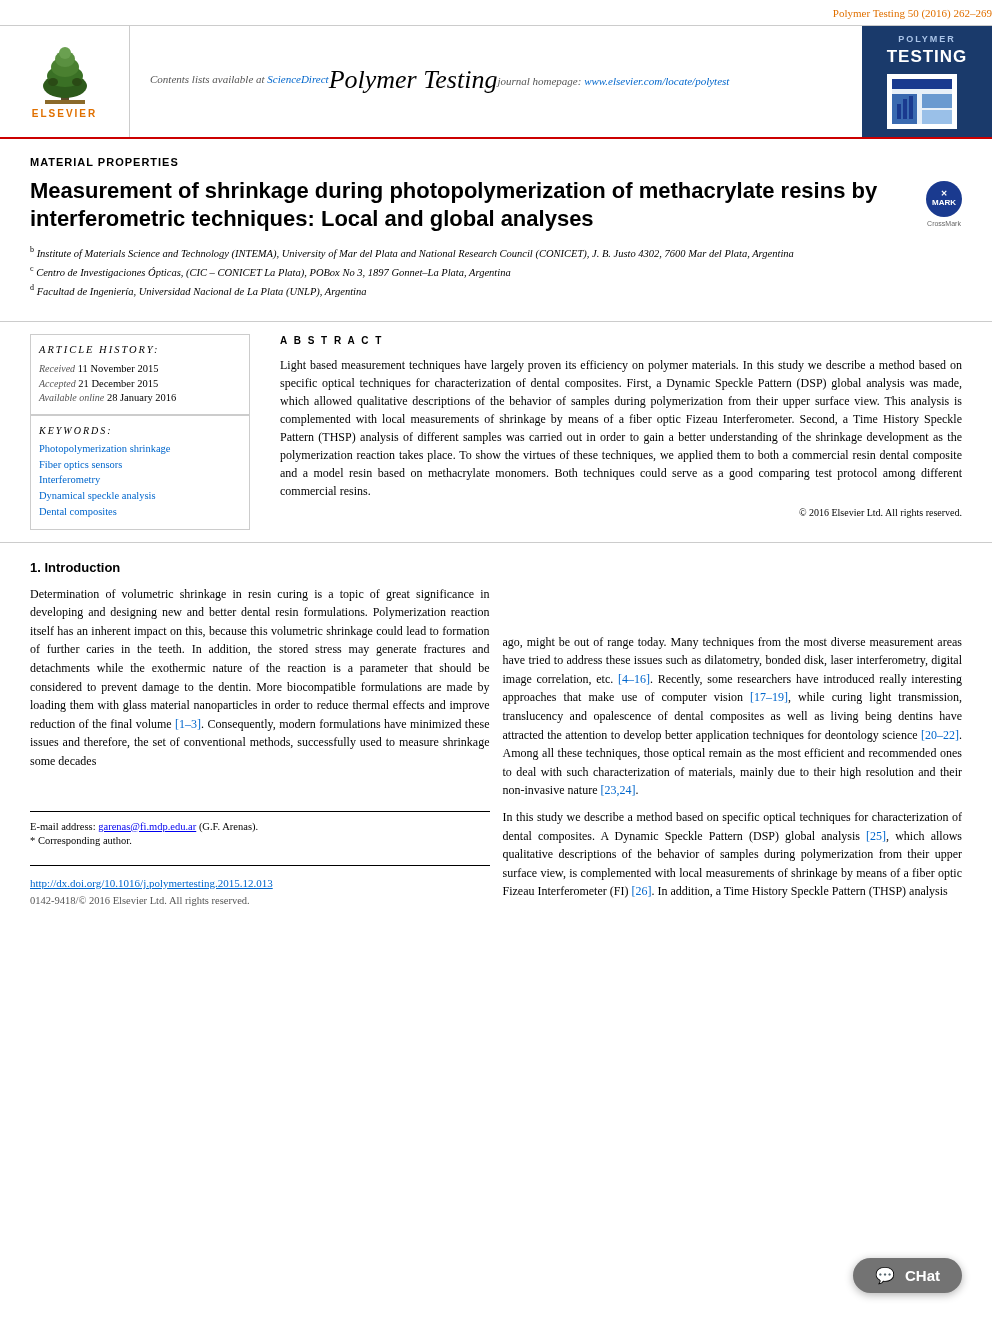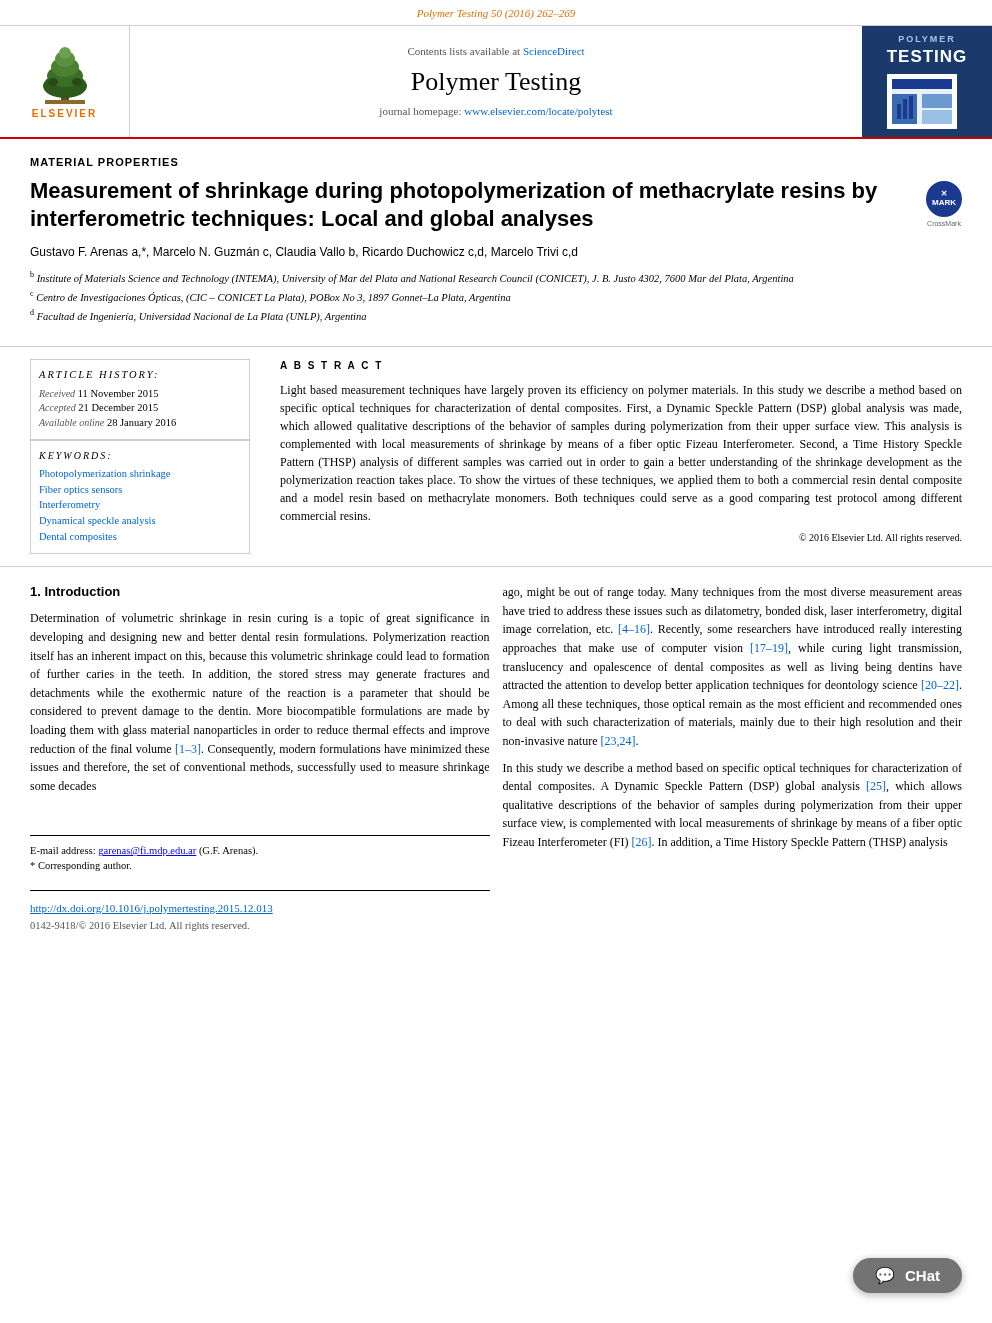--- a/index.html
+++ b/index.html
@@ -6,26 +6,25 @@
     body {
       font-family: 'Times New Roman', Times, serif;
       background: #fff;
       color: #000;
       width: 992px;
       min-height: 1323px;
       font-size: 13px;
       line-height: 1.4;
     }
     .top-bar {
-      text-align: center;
+      text-align: right;
       padding: 6px 0 4px;
       font-size: 11px;
       color: #e07000;
       border-bottom: 1px solid #ccc;
-      font-style: italic;
     }
     .header-section {
       display: flex;
       align-items: stretch;
       border-bottom: 2px solid #c00;
       min-height: 110px;
     }
     .header-logo {
       width: 130px;
       min-width: 130px;
@@ -45,24 +44,25 @@
       font-size: 10px;
       letter-spacing: 2px;
       color: #e07000;
       font-weight: bold;
       margin-top: 0;
       font-family: Arial, sans-serif;
     }
     .header-center {
       flex: 1;
       display: flex;
-      flex-direction: column;
+      flex-direction: row;
       align-items: center;
-      justify-content: center;
+      justify-content: flex-start;
       padding: 8px 20px;
+      font-style: italic;
     }
     .science-direct-link {
       font-size: 11px;
       color: #555;
       margin-bottom: 4px;
     }
     .science-direct-link a { color: #0066cc; text-decoration: none; }
     .journal-title {
       font-size: 26px;
       font-weight: normal;
@@ -237,20 +237,21 @@
     .copyright-line {
       font-size: 10px;
       color: #000;
       text-align: right;
       margin-top: 6px;
     }
     .body-section {
       display: flex;
       gap: 13px;
       padding: 16px 30px 16px 30px;
+      align-items: flex-end;
     }
     .body-left {
       flex: 1;
     }
     .body-right {
       flex: 1;
     }
     .section-heading {
       font-size: 13px;
       font-weight: bold;
@@ -370,23 +371,20 @@
     <div class="crossmark">
       <div style="display:flex;flex-direction:column;align-items:center;">
         <div class="crossmark-circle">
           <div class="crossmark-inner">✕<br>MARK</div>
         </div>
         <div class="crossmark-label">CrossMark</div>
       </div>
     </div>
     <div class="article-title">Measurement of shrinkage during photopolymerization of methacrylate resins by interferometric techniques: Local and global analyses</div>
   </div>
-  <div class="authors">
-    <span>Gustavo F. Arenas a,*, Marcelo N. Guzmán c, Claudia Vallo b, Ricardo Duchowicz c,d, Marcelo Trivi c,d</span>
-  </div>
   <div class="affiliations">
     <p><sup>b</sup> <span>Institute of Materials Science and Technology (INTEMA), University of Mar del Plata and National Research Council (CONICET), J. B. Justo 4302, 7600 Mar del Plata, Argentina</span></p>
     <p><sup>c</sup> <span>Centro de Investigaciones Ópticas, (CIC – CONICET La Plata), POBox No 3, 1897 Gonnet–La Plata, Argentina</span></p>
     <p><sup>d</sup> <span>Facultad de Ingeniería, Universidad Nacional de La Plata (UNLP), Argentina</span></p>
   </div>
 </div>
 
 <div class="article-meta-section">
   <div class="article-info">
     <div class="info-box">

